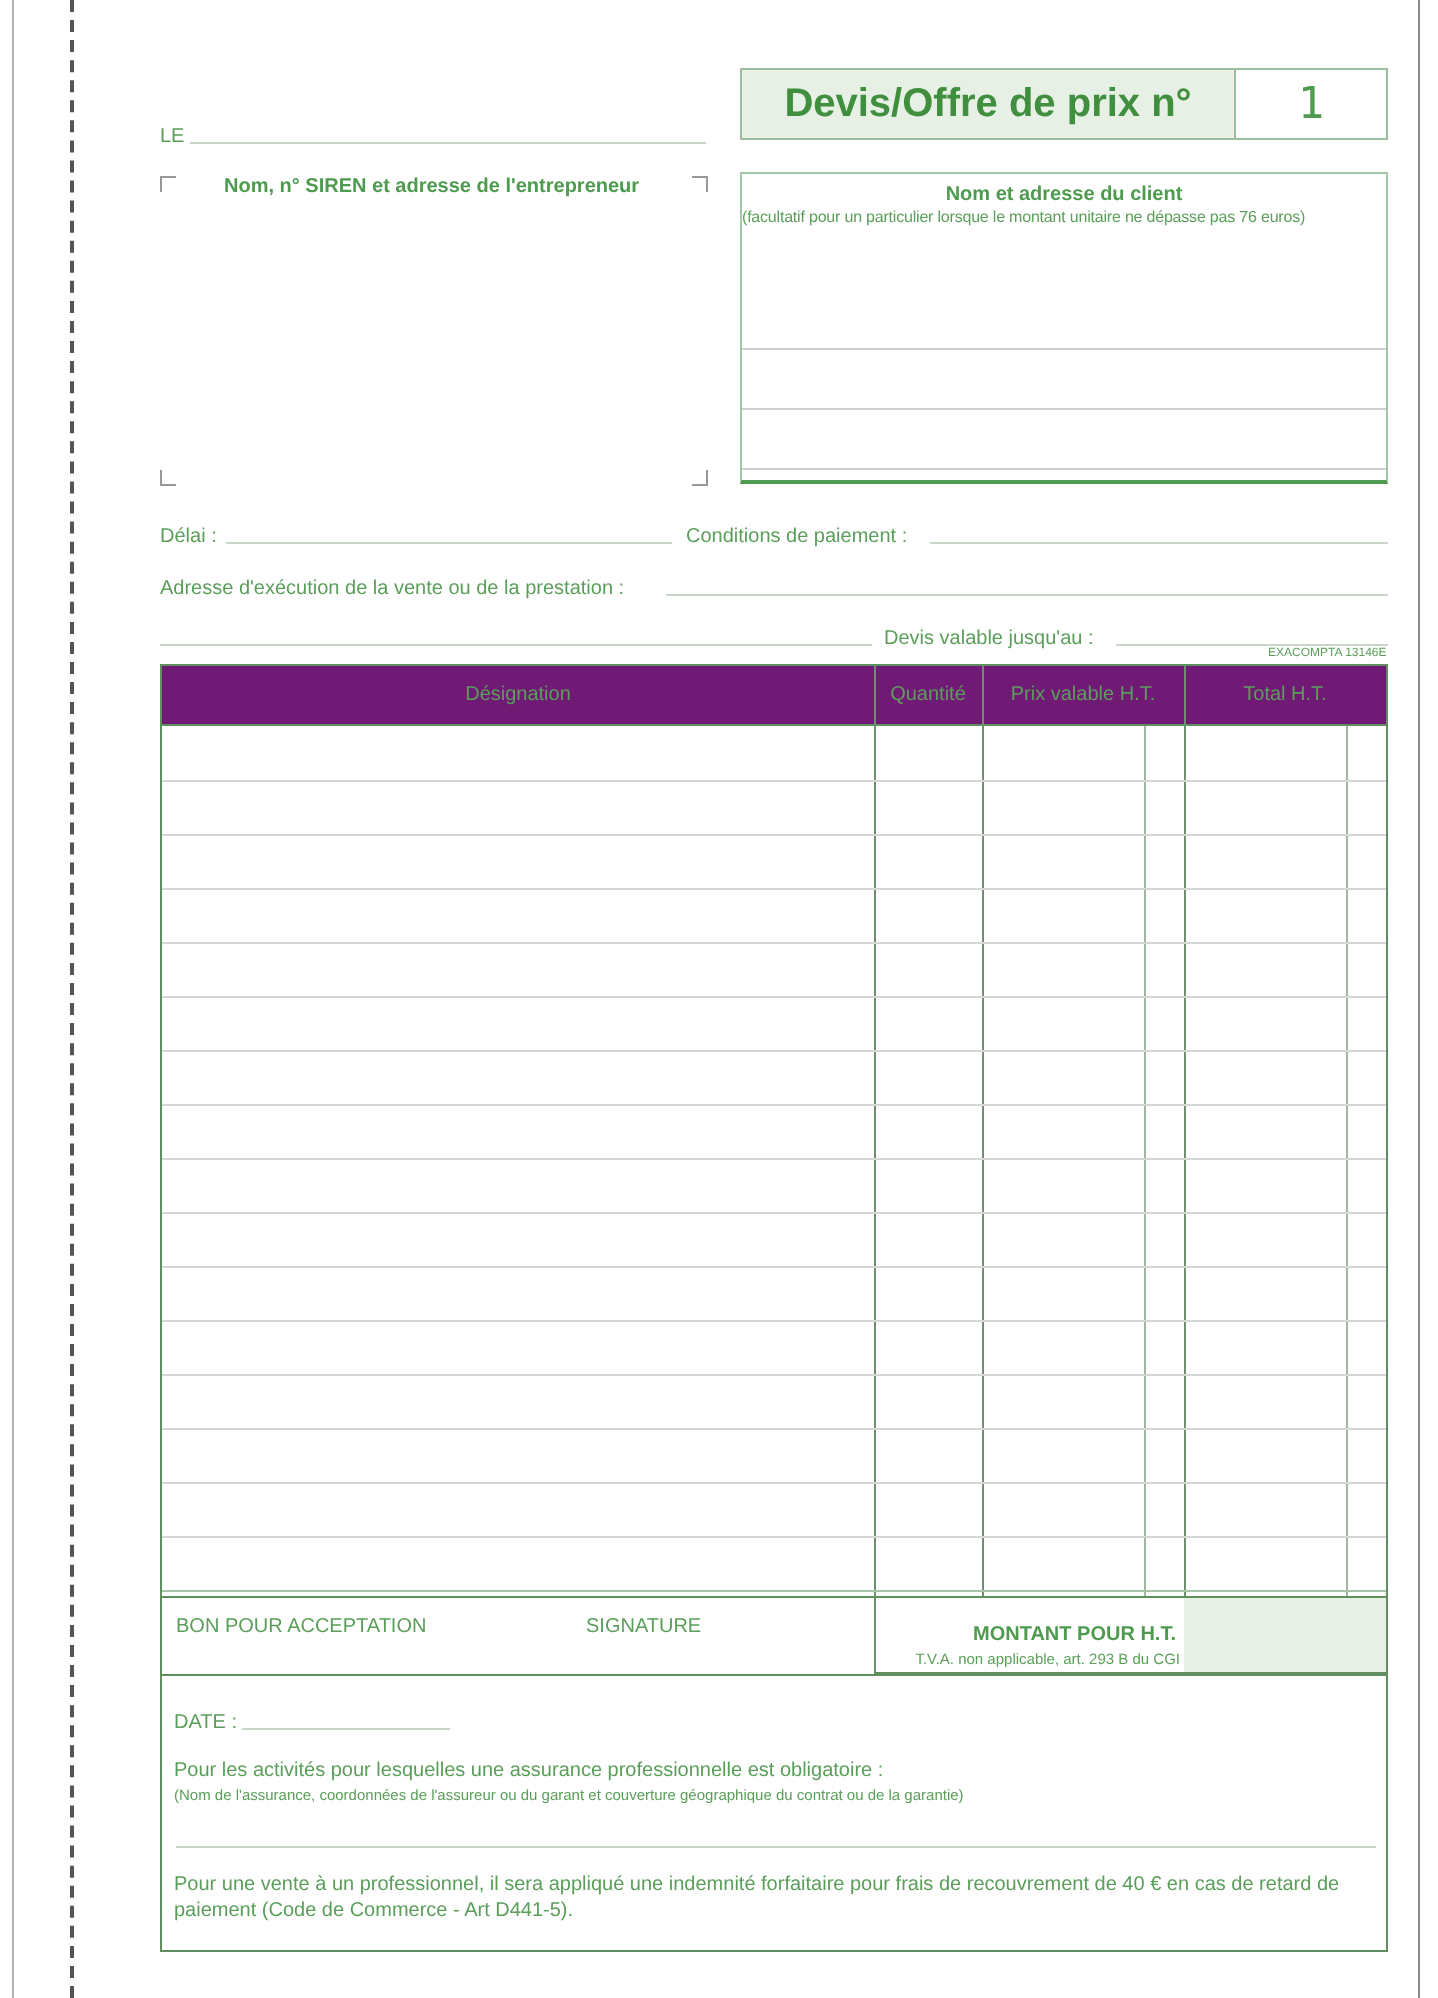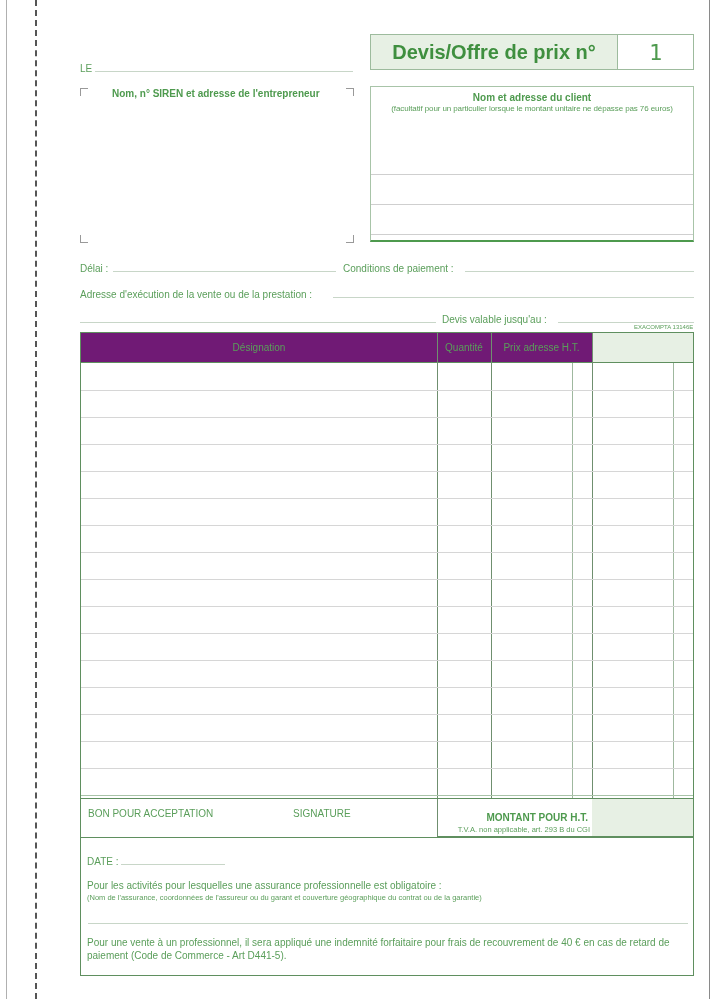--- a/index.html
+++ b/index.html
@@ -39,21 +39,21 @@
 <div class="abs corner" style="left:80px;top:235px;border-bottom-width:1px;border-left-width:1px;"></div>
 <div class="abs corner" style="left:346px;top:235px;border-bottom-width:1px;border-right-width:1px;"></div>
 <span class="abs label" style="left:112px;top:88px;font-weight:bold;color:#4e9a4e;">Nom, n° SIREN et adresse de l'entrepreneur</span>
 <div class="abs" style="left:88px;top:104px;width:256px;height:128px;"></div>
 
 <div class="abs title-box">Devis/Offre de prix n°</div>
 <div class="abs num-box">1</div>
 
 <div class="abs client-box">
   <div style="text-align:center;font-size:10px;font-weight:bold;color:#4e9a4e;margin-top:5px;">Nom et adresse du client</div>
-  <div style="text-align:center;font-size:8px;color:#5a9e5a;margin-top:1px;letter-spacing:-0.1px;">(facultatif pour un particulier lorsque le montant unitaire ne dépasse pas 76 euros)</div>
+  <div style="font-size:8px;color:#5a9e5a;margin-top:1px;letter-spacing:-0.1px;">(facultatif pour un particulier lorsque le montant unitaire ne dépasse pas 76 euros)</div>
   <div class="abs rowline" style="left:0;top:87px;width:322px;border-top-color:#cfcfcf;"></div>
   <div class="abs rowline" style="left:0;top:117px;width:322px;border-top-color:#cfcfcf;"></div>
   <div class="abs rowline" style="left:0;top:147px;width:322px;border-top-color:#cfcfcf;"></div>
 </div>
 
 <span class="abs label" style="left:80px;top:263px;">Délai :</span>
 <div class="abs lineh" style="left:113px;top:271px;width:223px;"></div>
 <span class="abs label" style="left:343px;top:263px;text-align:center;">Conditions de paiement :</span>
 <div class="abs lineh" style="left:465px;top:271px;width:229px;"></div>
 
@@ -62,21 +62,22 @@
 
 <div class="abs lineh" style="left:80px;top:322px;width:356px;"></div>
 <span class="abs label" style="left:442px;top:314px;">Devis valable jusqu'au :</span>
 <div class="abs lineh" style="left:558px;top:322px;width:136px;"></div>
 <span class="abs label small" style="left:634px;top:324px;font-size:6px;">EXACOMPTA 13146E</span>
 
 <div class="abs table">
   <div class="abs" style="left:0;top:0;width:612px;height:30px;background:#e7f0e4;border-bottom:1px solid #5f8f5f;box-sizing:border-box;"></div>
   <div class="abs th" style="left:0;top:0;width:356px;height:29px;">Désignation</div>
   <div class="abs th" style="left:356px;top:0;width:54px;height:29px;">Quantité</div>
-  <div class="abs th" style="left:410px;top:0;width:101px;height:29px;">Prix adresse H.T.</div>
+  <div class="abs th" style="left:410px;top:0;width:101px;height:29px;">Prix valable H.T.</div>
+  <div class="abs th" style="left:511px;top:0;width:101px;height:29px;">Total H.T.</div>
 
   <div class="abs vline" style="left:356px;top:0;height:504px;"></div>
   <div class="abs vline" style="left:410px;top:0;height:466px;"></div>
   <div class="abs vline" style="left:511px;top:0;height:504px;"></div>
 
   <div class="abs vline-light" style="left:491px;top:30px;height:436px;"></div>
   <div class="abs vline-light" style="left:592px;top:30px;height:436px;"></div>
 
   <div class="abs rowline" style="left:0;top:57px;width:612px;"></div>
   <div class="abs rowline" style="left:0;top:84px;width:612px;"></div>

